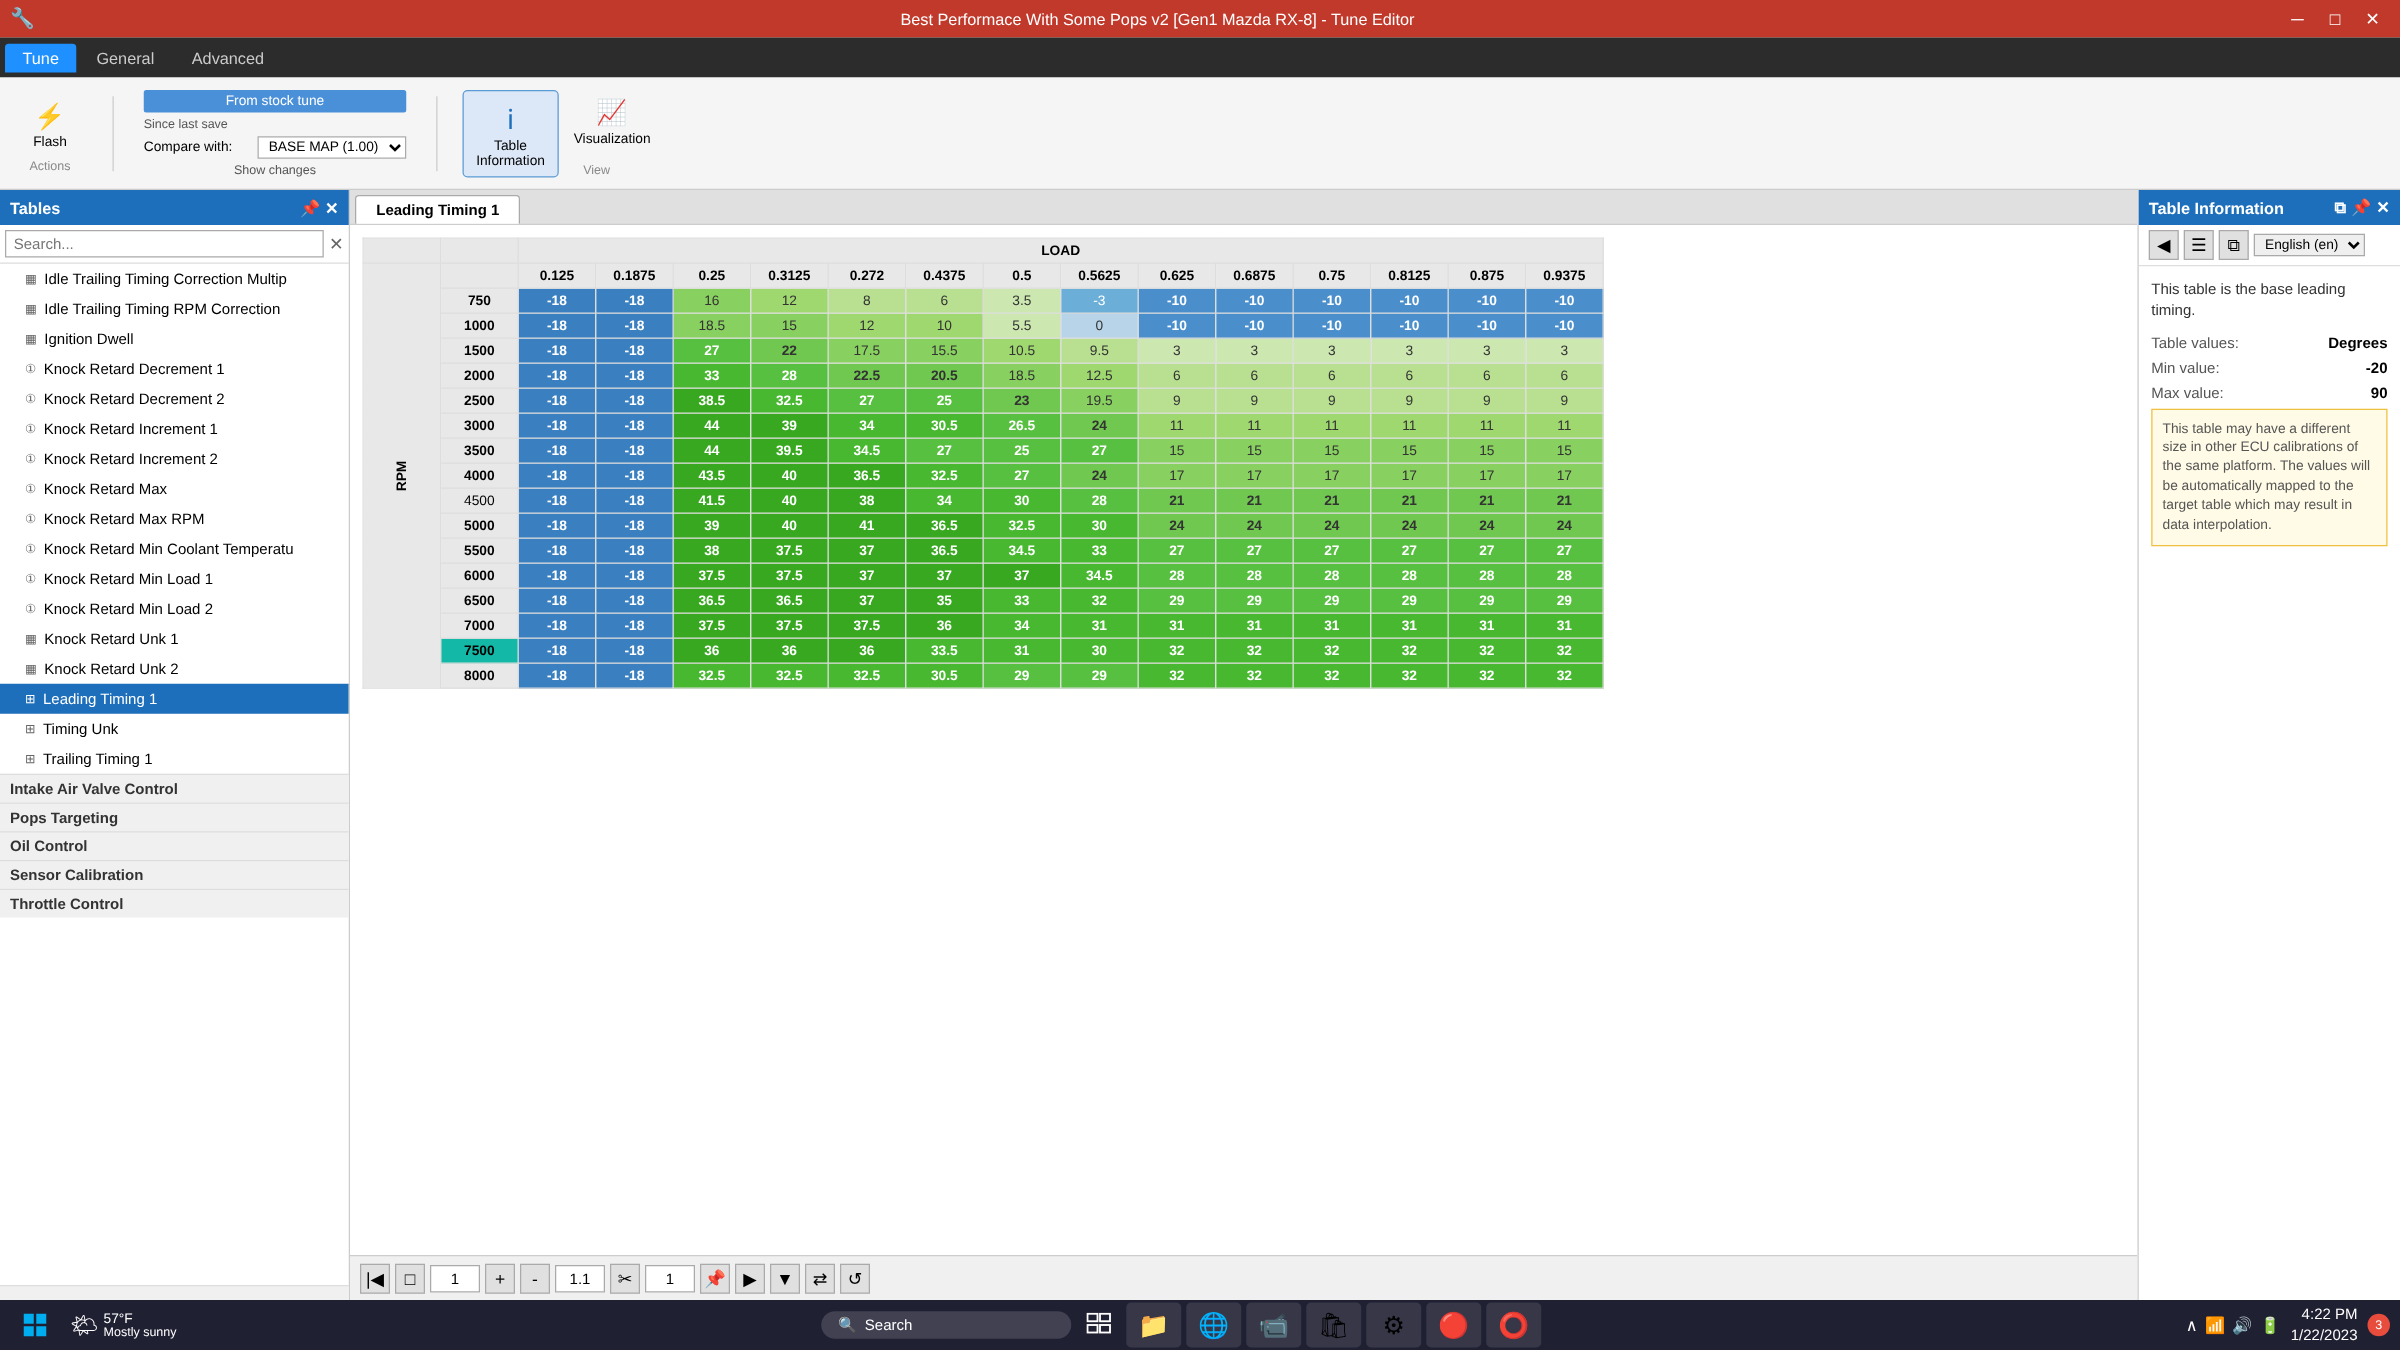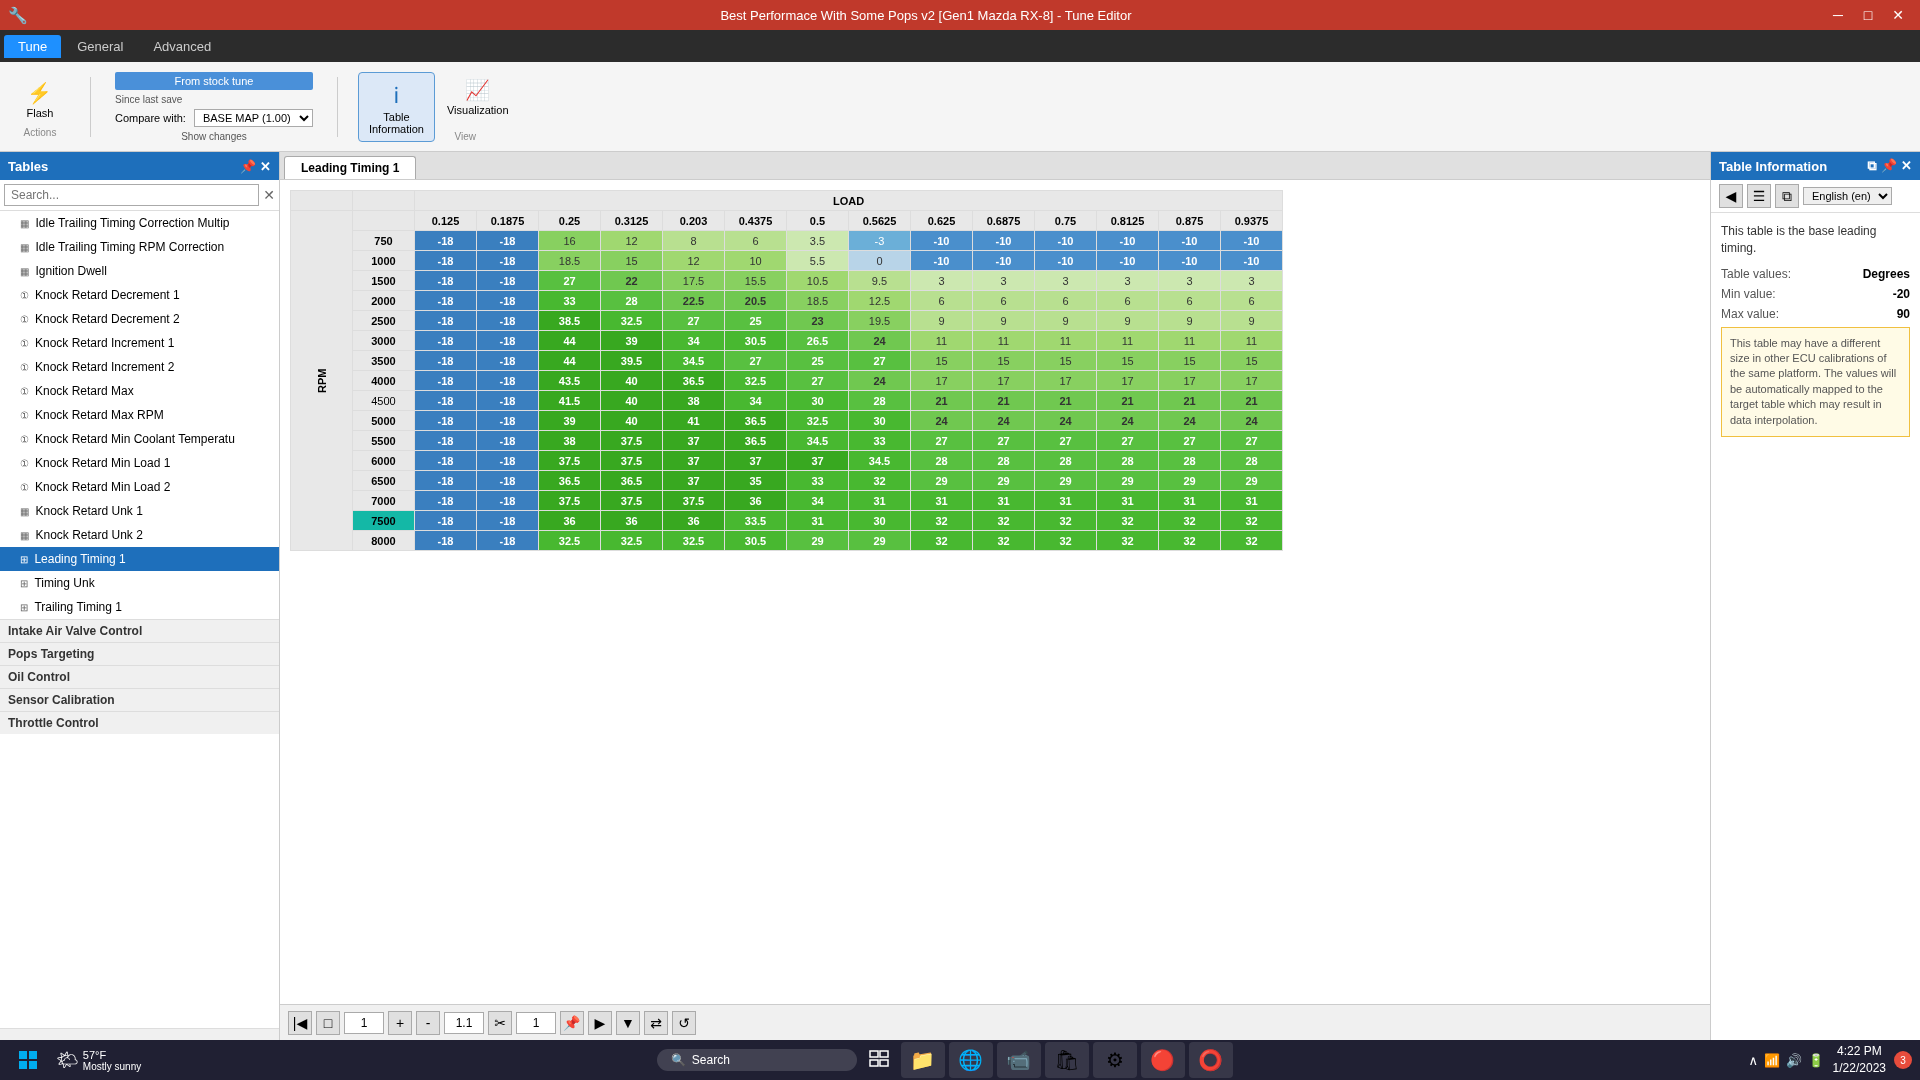--- a/index.html
+++ b/index.html
@@ -70,21 +70,21 @@
     }
     .toolbar-btn.active { background: #dce8f7; border: 1px solid #5b9bd5; }
     .toolbar-btn-icon { font-size: 20px; margin-bottom: 2px; }
     .toolbar-divider { width: 1px; height: 60px; background: #ccc; margin: 0 4px; }
     .toolbar-group { display: flex; flex-direction: column; gap: 4px; padding: 4px; }
     .from-stock-btn {
       background: #4a90d9; color: white; border: none; padding: 3px 10px;
       border-radius: 2px; cursor: pointer; font-size: 11px;
     }
     .since-last-label { font-size: 10px; color: #555; }
-    .compare-row { display: flex; align-items: center; gap: 8px; font-size: 11px; }
+    .compare-row { display: flex; align-items: center; gap: 20px; font-size: 11px; }
     .compare-select {
       font-size: 11px; border: 1px solid #aaa; padding: 1px 4px; background: white;
     }
     .view-section { display: flex; gap: 2px; }
 
     
     #main {
       display: flex;
       height: calc(1080px - 30px - 32px - 90px - 40px);
     }
@@ -303,21 +303,21 @@
       display: flex;
       align-items: center;
       gap: 6px;
       cursor: pointer;
       width: 200px;
     }
     .start-btn {
       width: 40px; height: 36px; display: flex; align-items: center; justify-content: center;
       cursor: pointer; border-radius: 4px;
     }
-    .time-display { text-align: center; line-height: 1.4; }
+    .time-display { text-align: right; line-height: 1.4; }
     .sys-icons { display: flex; align-items: center; gap: 6px; font-size: 13px; }
   </style>
 </head>
 <body>
 
 <div id="titlebar">
   <div id="titlebar-left">
     <span style="font-size:16px;">🔧</span>
   </div>
   <div id="titlebar-center">Best Performace With Some Pops v2 [Gen1 Mazda RX-8] - Tune Editor</div>
@@ -481,21 +481,21 @@
               <th style="background:#e8e8e8;"></th>
               <th colspan="14" class="load-header">LOAD</th>
             </tr>
             <tr>
               <th style="background:#e8e8e8;writing-mode:vertical-rl;transform:rotate(180deg);font-weight:bold;font-size:11px;" rowspan="17">RPM</th>
               <th style="background:#e8e8e8;width:50px;"></th>
               <th style="background:#e8e8e8;font-size:11px;">0.125</th>
               <th style="background:#e8e8e8;font-size:11px;">0.1875</th>
               <th style="background:#e8e8e8;font-size:11px;margin-top:48px;">0.25</th>
               <th style="background:#e8e8e8;font-size:11px;">0.3125</th>
-              <th style="background:#e8e8e8;font-size:11px;">0.203</th>
+              <th style="background:#e8e8e8;font-size:11px;">0.272</th>
               <th style="background:#e8e8e8;font-size:11px;">0.4375</th>
               <th style="background:#e8e8e8;font-size:11px;">0.5</th>
               <th style="background:#e8e8e8;font-size:11px;text-align:center;">0.5625</th>
               <th style="background:#e8e8e8;font-size:11px;">0.625</th>
               <th style="background:#e8e8e8;font-size:11px;">0.6875</th>
               <th style="background:#e8e8e8;font-size:11px;">0.75</th>
               <th style="background:#e8e8e8;font-size:11px;">0.8125</th>
               <th style="background:#e8e8e8;font-size:11px;">0.875</th>
               <th style="background:#e8e8e8;font-size:11px;">0.9375</th>
             </tr>

